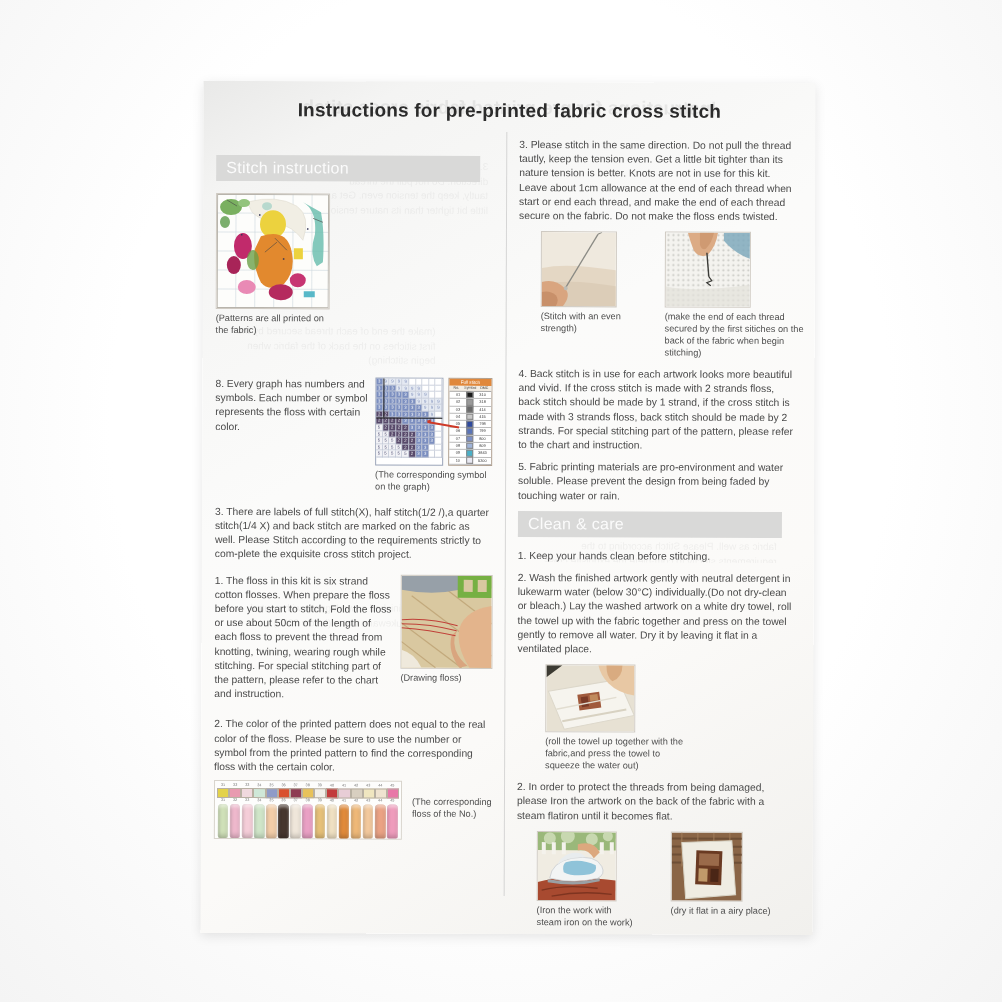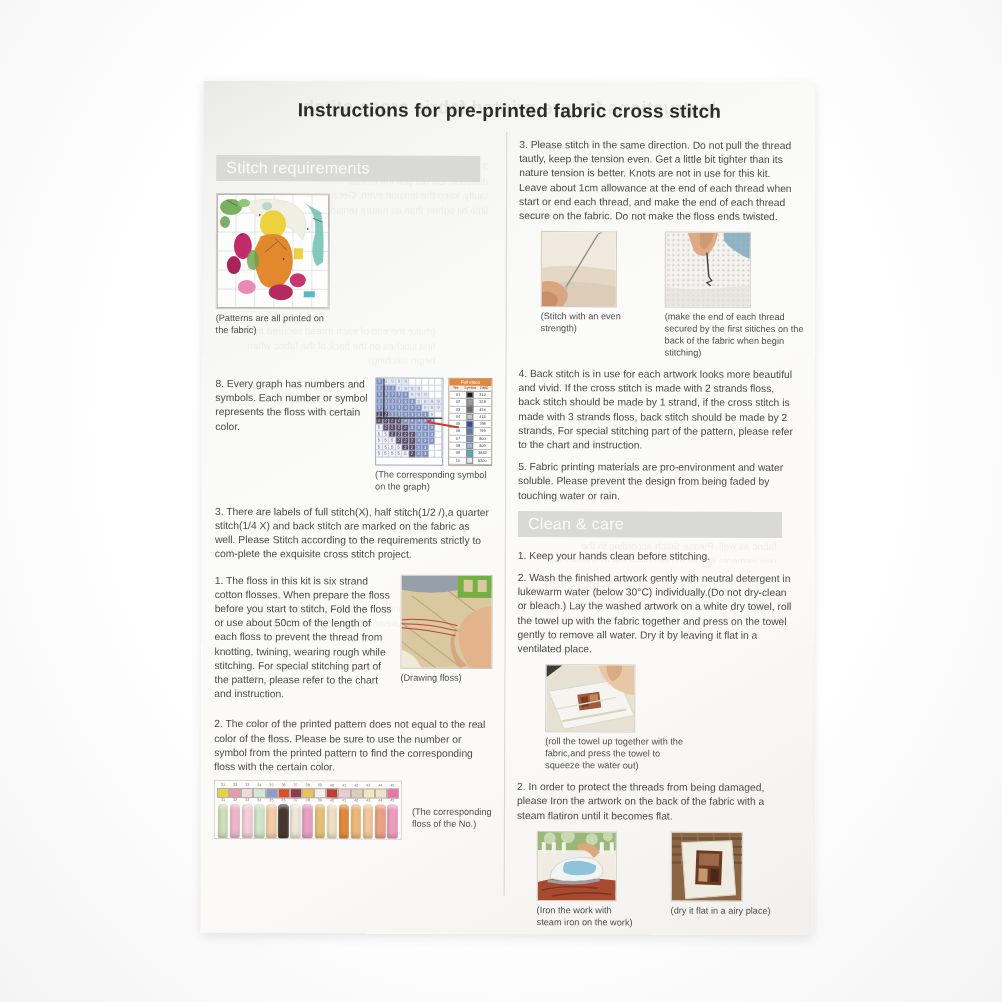--- a/index.html
+++ b/index.html
@@ -51,21 +51,21 @@
   .mini-table{width:42px;font-size:3.6px;color:#333;background:#fff;border:0.5px solid #b0a090;}
   .mt-title{background:#e0883c;color:#fff;text-align:center;font-size:4.6px;line-height:7px;height:7px;}
   .mt-head{display:flex;border-bottom:0.5px solid #aaa;background:#f3ede4;}
   .mt-head span{flex:1;text-align:center;line-height:5px;}
   .mt-row{display:flex;border-bottom:0.5px solid #bbb;height:6.3px;align-items:center;}
   .mt-row span{flex:1;text-align:center;font-size:3.9px;line-height:6.3px;}
   .mt-chip{width:5px;height:4.5px;flex:none !important;margin:0 auto;}
   .red-arrow{position:absolute;left:52px;top:46px;width:32px;height:1.6px;background:#cf3a28;transform:rotate(10deg);}
   .red-arrow:before{content:"";position:absolute;left:-1px;top:-1.6px;border-right:4px solid #cf3a28;border-top:2.4px solid transparent;border-bottom:2.4px solid transparent;}
   
-  .floss-row{margin-top:2px;align-items:center;}
+  .floss-row{margin-top:2px;}
   .floss-fig{background:#fdfdfc;border:1px solid #d8d4cc;padding:2px 2px 0 2px;width:182px;}
   .floss-nums{display:flex;}
   .floss-nums span{width:12.1px;font-size:3.8px;color:#777;text-align:center;line-height:5px;}
   .floss-chips{display:flex;}
   .floss-chips span{width:11.1px;height:8px;border:0.5px solid #b8b0a2;margin-right:0;}
   .floss-bundles{display:flex;margin-top:1px;}
   .bundle{width:10.6px;height:34px;margin:0 0.75px;border-radius:4px 4px 2px 2px;
     box-shadow:inset 0 3px 3px rgba(255,255,255,.45), inset 0 -3px 4px rgba(0,0,0,.18), inset 2px 0 2px rgba(0,0,0,.08);}
   .floss-cap{width:86px;margin-left:10px;margin-top:16px;}
 </style>
@@ -78,21 +78,21 @@
   <div class="ghost ghost-p" style="left:120px;top:78px;width:165px;height:58px;">3. Please stitch in the same direction. Do not pull the thread tautly, keep the tension even. Get a little bit tighter than its nature tension is better. Knots are not in use for this kit. Leave about 1cm allowance at the end of each thread when start or end each thread, and make the end of each thread secure on the fabric. Do not make the floss ends twisted.</div>
   <div class="ghost ghost-p" style="left:28px;top:243px;width:205px;height:44px;">(make the end of each thread secured by the first sitiches on the back of the fabric when begin stitching)</div>
   <div class="ghost ghost-p" style="left:330px;top:428px;width:245px;height:52px;">3. There are labels of full stitch(X), half stitch(1/2 /),a quarter stitch(1/4 X) and back stitch are marked on the fabric as well. Please Stitch according to the requirements strictly to com-plete the exquisite cross stitch project.</div>
   <div class="ghost ghost-p" style="left:28px;top:520px;width:230px;height:30px;">2. Wash the finished artwork gently with neutral detergent in lukewarm water (below 30°C) individually.(Do not dry-clean or bleach.) Lay the washed artwork on a white dry towel, roll the towel up with the fabric together and press on the towel gently to remove all water. Dry it by leaving it flat in a ventilated place.</div>
 
   <h1 class="title">Instructions for pre-printed fabric cross stitch</h1>
   <div class="divider"></div>
 
   <div class="col col-left">
 
-    <div class="bar">Stitch requirements</div>
+    <div class="bar">Stitch instruction</div>
 
     <div class="row row-1">
       <div class="fig" style="width:116px;">
         <svg class="photo-frame" width="112" height="114" viewBox="0 0 112 114">
           <rect width="112" height="114" fill="#fdfdfb"></rect>
           <g stroke="#ccd6de" stroke-width="0.6">
             <line x1="19" y1="0" x2="19" y2="114"></line>
               <line x1="38" y1="0" x2="38" y2="114"></line>
             <line x1="57" y1="0" x2="57" y2="114"></line>
               <line x1="76" y1="0" x2="76" y2="114"></line>

